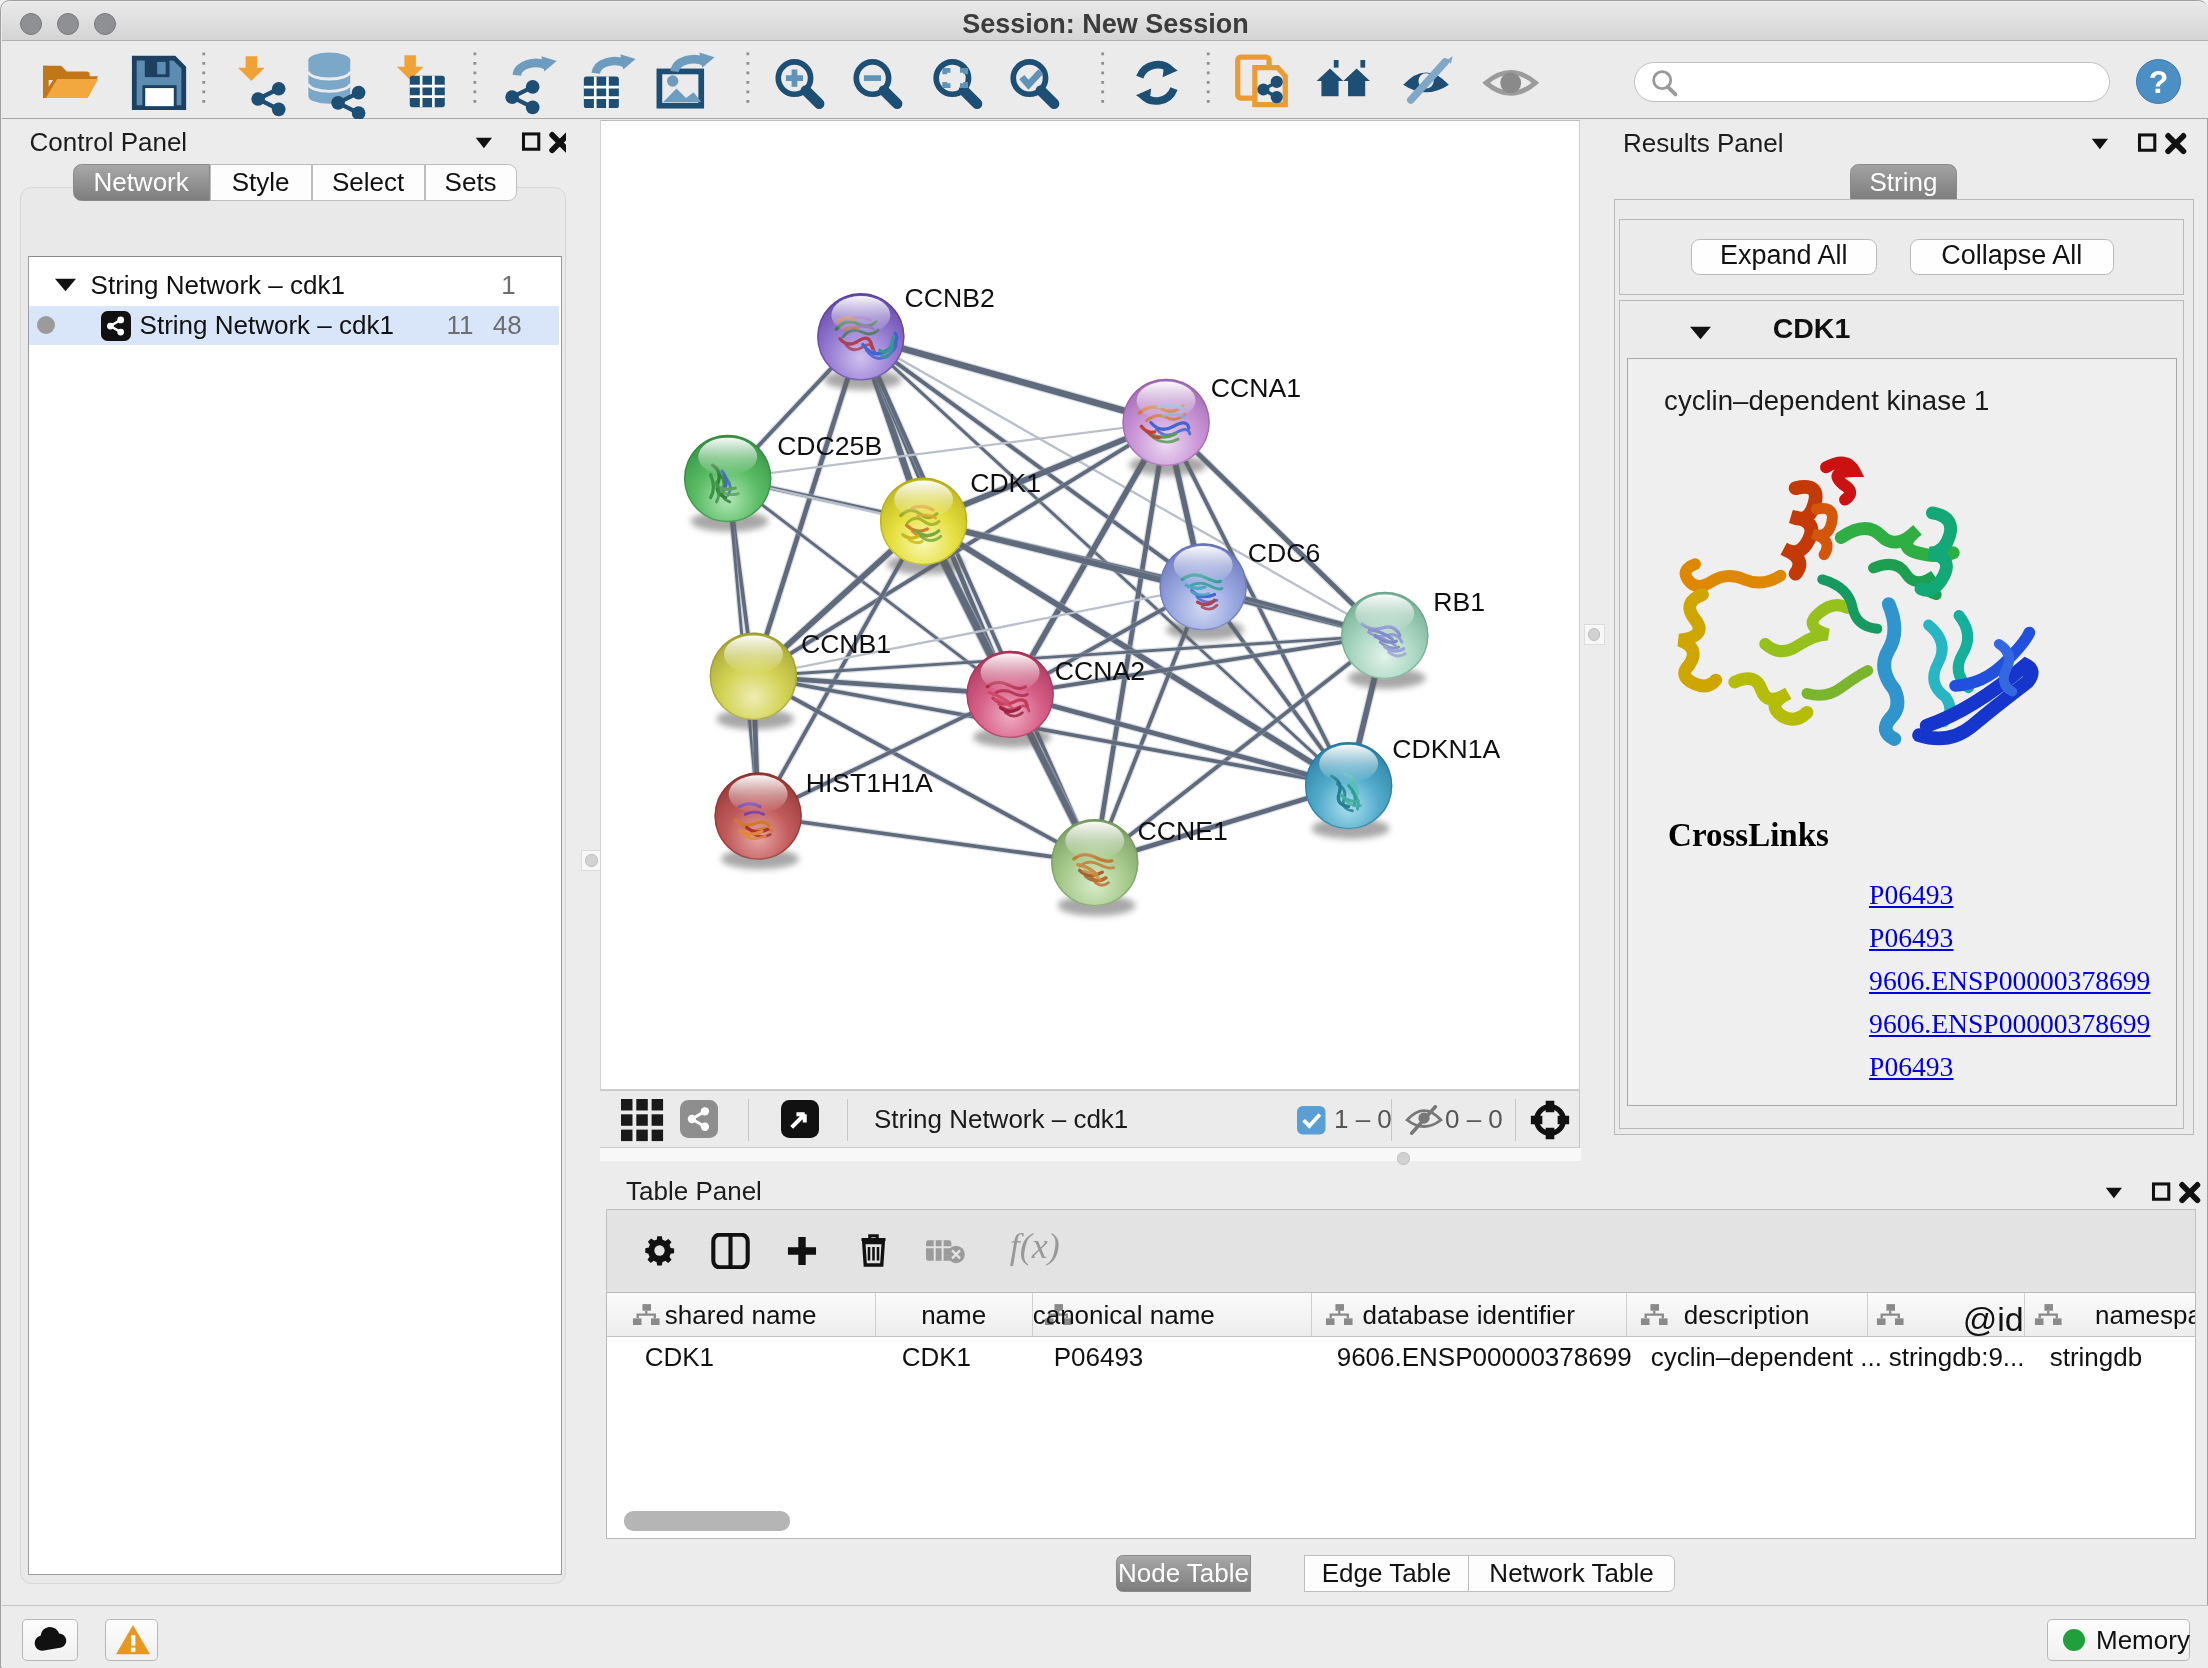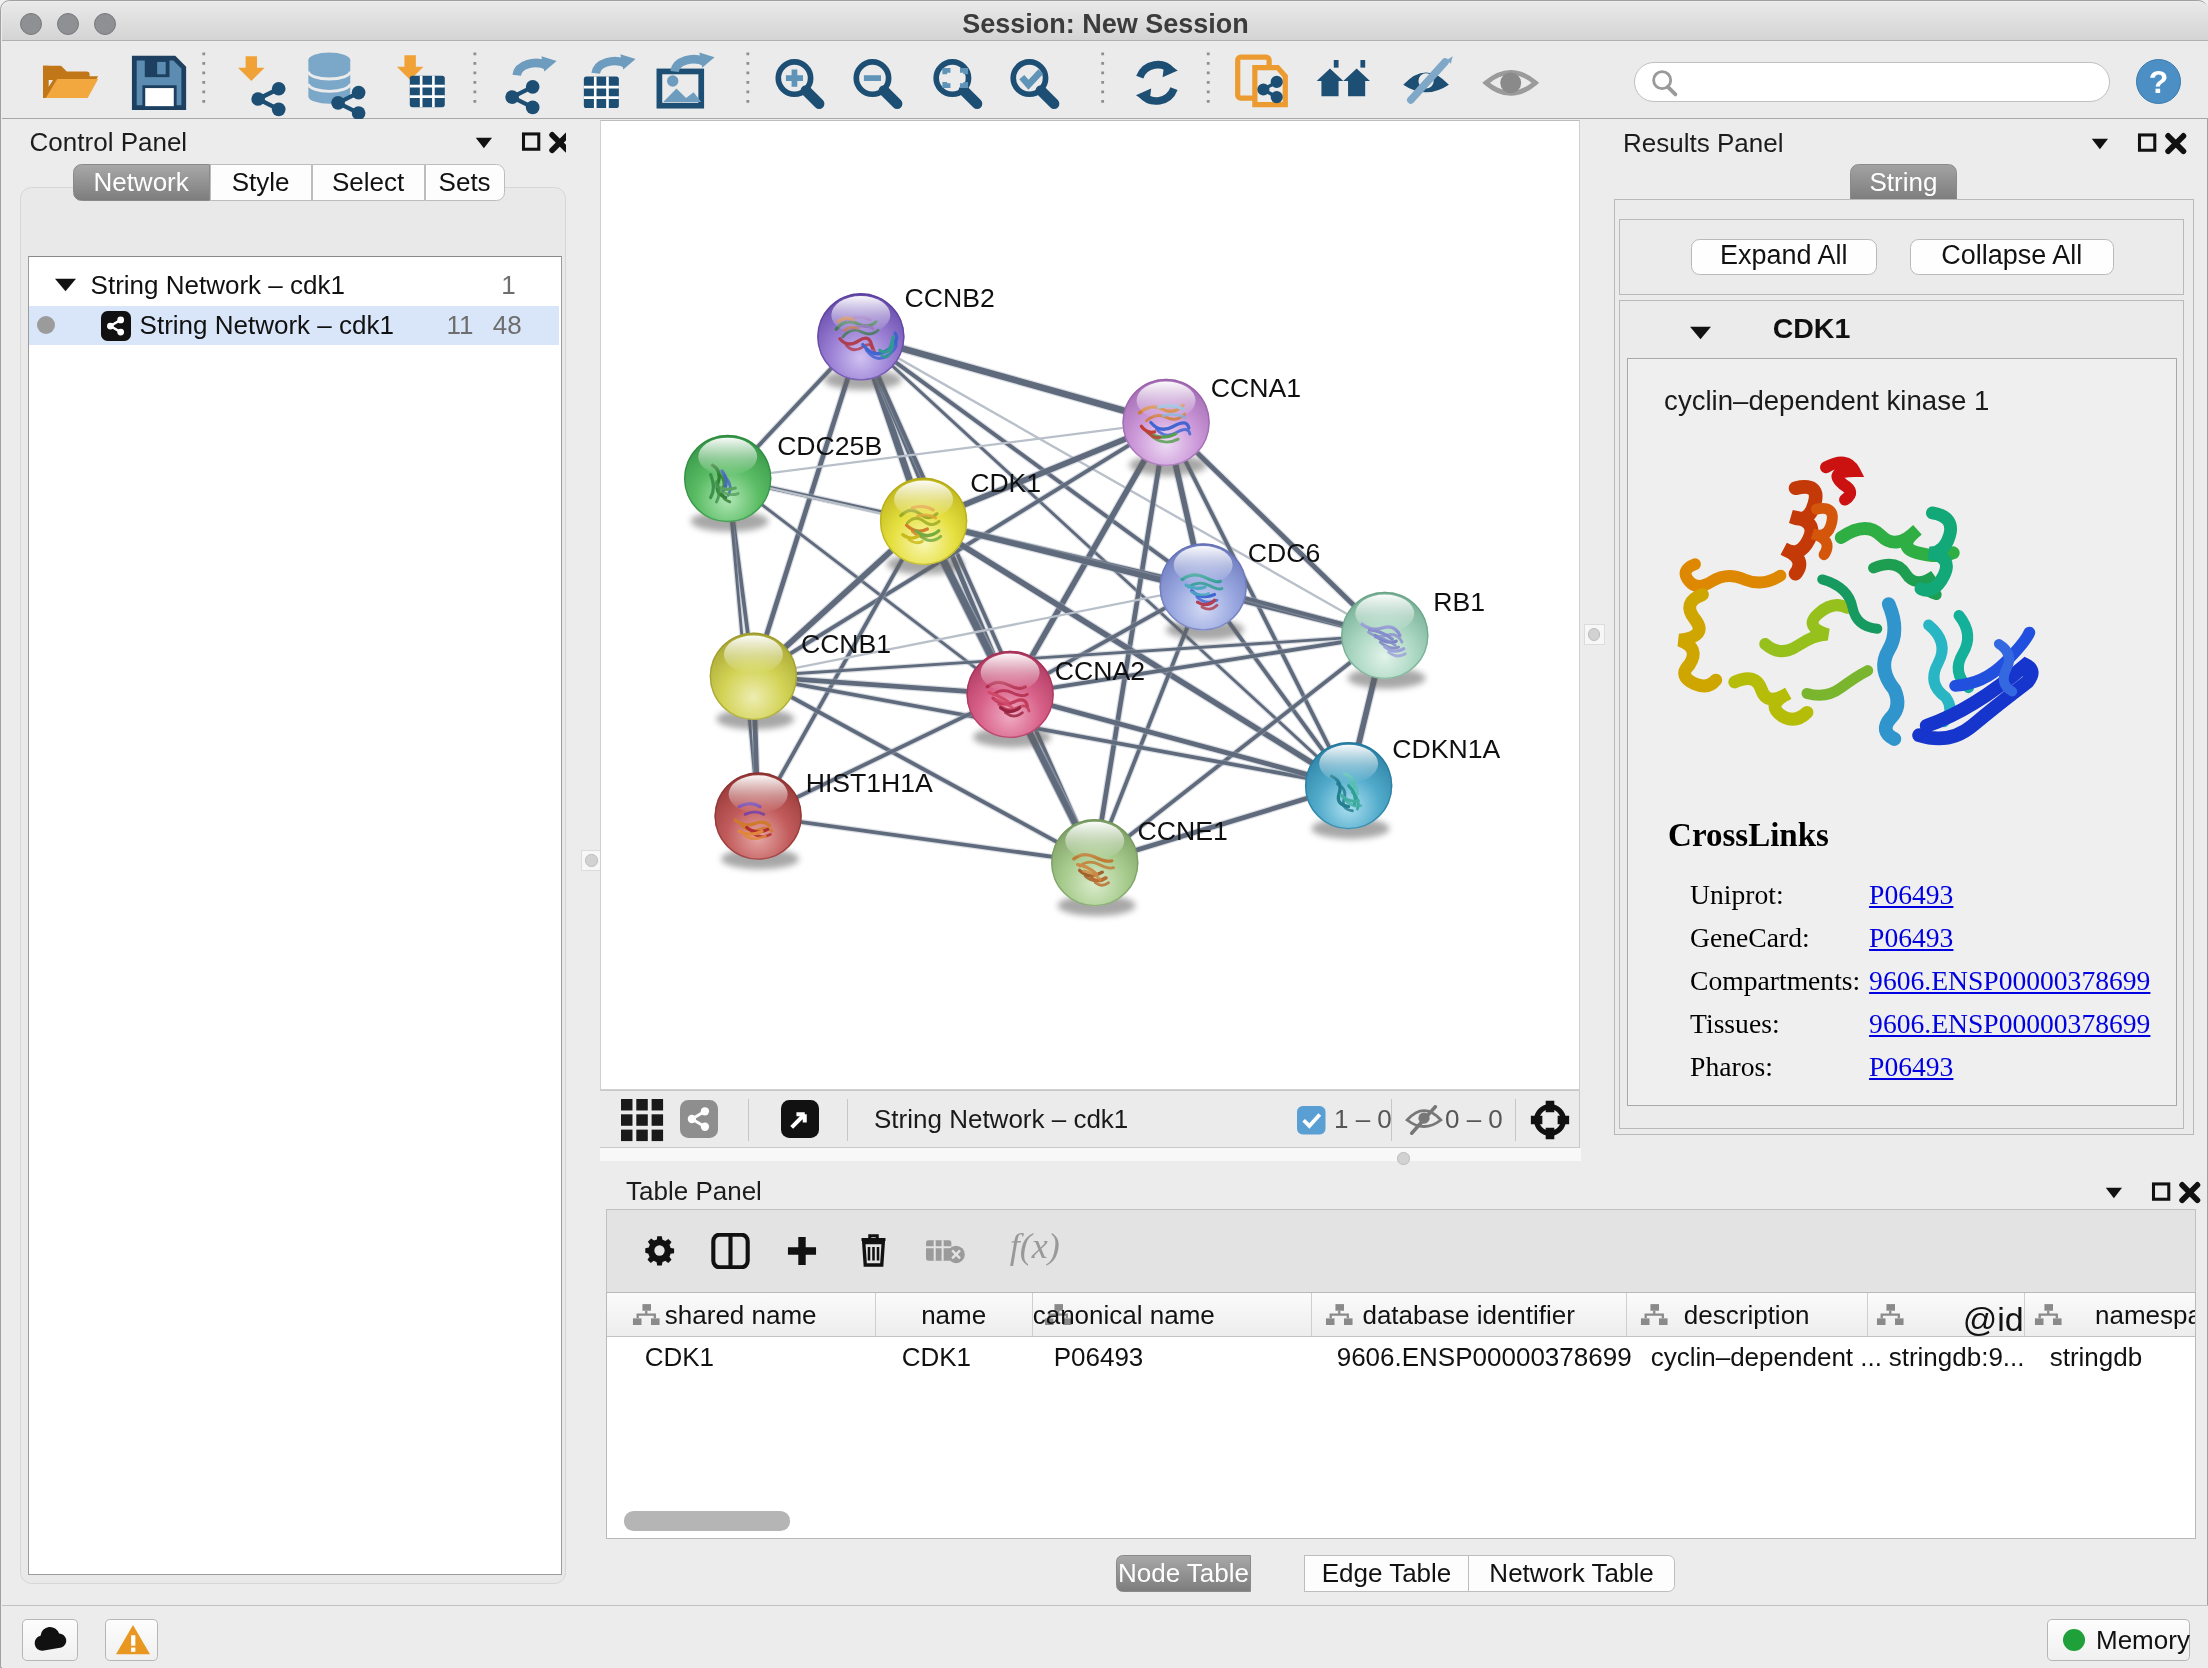--- a/index.html
+++ b/index.html
@@ -204,21 +204,21 @@
    <path d="M5 7 l17 0 l-8.5 11 z" fill="#111"></path>
    <rect x="55" y="3" width="16" height="16" fill="none" stroke="#111" stroke-width="3.2"></rect>
    <path d="M85 4 l16 16 M101 4 l-16 16" stroke="#111" stroke-width="6" stroke-linecap="round"></path>
  </svg>
  <div id="cp-box"></div>
 
 <div id="cp-tabs">
   <div class="tab tabsel" style="left:0;width:137px;border-radius:8.6px 0 0 8.6px">Network</div>
   <div class="tab" style="left:137px;width:102px">Style</div>
   <div class="tab" style="left:239px;width:113px">Select</div>
-  <div class="tab" style="left:352px;width:80px;border-radius:0 8.6px 8.6px 0">Sets</div>
+  <div class="tab" style="left:352px;width:92px;border-radius:0 8.6px 8.6px 0">Sets</div>
  </div>
  <div id="cp-list">
   <div class="lrow" style="top:11.4px">
     <svg class="abs" style="left:24px;top:6.7px" width="25" height="21" viewBox="0 0 26 22">
             <path d="M2 4 l22 0 l-11 13 z" fill="#111"></path>
           </svg>
     <span style="position:absolute;left:62px;top:1.9px">String Network – cdk1</span>
     <span style="position:absolute;right:43px;top:1.9px;color:#6e6e6e">1</span>
   </div>
   <div class="lrow" style="top:49px;background:#d9e6fa;height:39px">
@@ -694,21 +694,20 @@
       <path d="M156 132 q28 8 32 30 q4 20 26 22" stroke="#169a60" stroke-width="10.5"></path>
       <path d="M272 62 q24 4 18 24 t-22 18 q26 4 16 24 t-24 14" stroke="#12a878" stroke-width="13.5"></path>
       <path d="M300 170 q16 20 4 40 t6 36" stroke="#14b09a" stroke-width="11.5"></path>
       <path d="M226 158 q12 28 0 48 t6 42 q8 18 -4 30 q-12 14 4 22" stroke="#2f95cc" stroke-width="14.5"></path>
       <path d="M268 180 q22 18 10 40 t8 36 q10 14 -2 26" stroke="#28b6c4" stroke-width="11.5"></path>
       <path d="M258 296 q32 10 56 -10 t58 -46 q10 -12 -2 -18 q-28 24 -54 40 t-50 24" stroke="#1535cc" stroke-width="14.5"></path>
       <path d="M296 244 q30 -2 52 -24 t26 -32" stroke="#2050dd" stroke-width="12.5"></path>
       <path d="M342 200 q16 10 8 26 t6 24" stroke="#3468e0" stroke-width="10.5"></path>
     </svg>
     <div class="serif abs" style="left:40px;top:458px;font-size:33px;font-weight:700;color:#000">CrossLinks</div>
-    <div class="serif abs" style="left:62px;top:514px;font-size:27.6px;color:#000;line-height:43px">Uniprot:<br>GeneCard:<br>Compartments:<br>Tissues:<br>Pharos:</div>
     <div class="serif abs" style="left:241px;top:514px;font-size:27.6px;line-height:43px"><span class="link">P06493</span><br><span class="link">P06493</span><br><span class="link">9606.ENSP00000378699</span><br><span class="link">9606.ENSP00000378699</span><br><span class="link">P06493</span></div>
   </div>
  </div>
 </div>
 <div id="tpanel">
  <div class="ptitle" style="position:absolute;left:26px;top:7.6px">Table Panel</div>
  <svg class="abs" style="left:1501px;top:13.3px" width="105" height="25" viewBox="0 0 110 26">
    <path d="M5 7 l17 0 l-8.5 11 z" fill="#111"></path>
    <rect x="55" y="3" width="16" height="16" fill="none" stroke="#111" stroke-width="3.2"></rect>
    <path d="M85 4 l16 16 M101 4 l-16 16" stroke="#111" stroke-width="6" stroke-linecap="round"></path>

